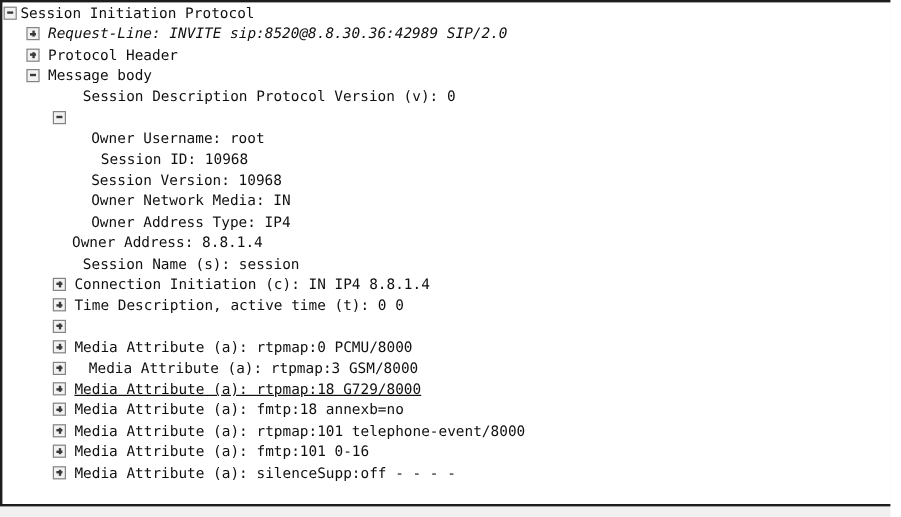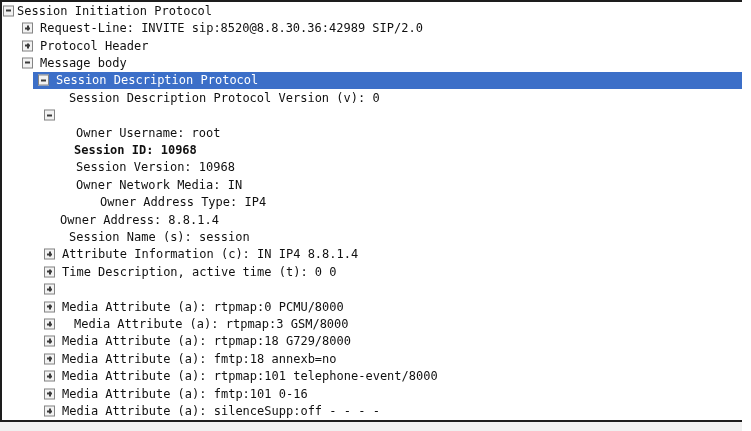--- a/index.html
+++ b/index.html
@@ -51,77 +51,70 @@
           <span class="expander minus" style="left: 1px;">
             <span class="h"></span>
           </span>
           <span class="label" style="left: 15px;">Session Initiation Protocol</span>
         </div>
         <div class="row">
           <span class="expander plus" style="left: 20px;">
             <span class="h"></span>
             <span class="v"></span>
           </span>
-          <span class="label" style="left: 38px;">Request-Line: INVITE sip:8520@8.8.30.36:42989 SIP/2.0</span>
+          <span class="label" style="left: 38px; font-style: italic;">Request-Line: INVITE sip:8520@8.8.30.36:42989 SIP/2.0</span>
         </div>
         <div class="row">
           <span class="expander plus" style="left: 20px;">
             <span class="h"></span>
             <span class="v"></span>
           </span>
           <span class="label" style="left: 38px;">Protocol Header</span>
         </div>
         <div class="row">
           <span class="expander minus" style="left: 20px;">
             <span class="h"></span>
           </span>
           <span class="label" style="left: 38px;">Message body</span>
         </div>
-        <div class="row selected">
-          <div class="sel-band"></div>
-          <span class="expander minus" style="left: 36px;">
-            <span class="h"></span>
-          </span>
-          <span class="label" style="left: 54px;">Session Description Protocol</span>
-        </div>
         <div class="row">
           <span class="label" style="left: 67px;">Session Description Protocol Version (v): 0</span>
         </div>
         <div class="row">
           <span class="expander minus" style="left: 42px;">
             <span class="h"></span>
           </span>
         </div>
         <div class="row">
           <span class="label" style="left: 74px;">Owner Username: root</span>
         </div>
         <div class="row">
-          <span class="label" style="left: 72px; font-weight: bold;">Session ID: 10968</span>
+          <span class="label" style="left: 82px;">Session ID: 10968</span>
         </div>
         <div class="row">
           <span class="label" style="left: 74px;">Session Version: 10968</span>
         </div>
         <div class="row">
           <span class="label" style="left: 74px;">Owner Network Media: IN</span>
         </div>
         <div class="row">
-          <span class="label" style="left: 74px; margin-left: 24px;">Owner Address Type: IP4</span>
+          <span class="label" style="left: 74px;">Owner Address Type: IP4</span>
         </div>
         <div class="row">
           <span class="label" style="left: 58px;">Owner Address: 8.8.1.4</span>
         </div>
         <div class="row">
           <span class="label" style="left: 67px;">Session Name (s): session</span>
         </div>
         <div class="row">
           <span class="expander plus" style="left: 42px;">
             <span class="h"></span>
             <span class="v"></span>
           </span>
-          <span class="label" style="left: 60px;">Attribute Information (c): IN IP4 8.8.1.4</span>
+          <span class="label" style="left: 60px;">Connection Initiation (c): IN IP4 8.8.1.4</span>
         </div>
         <div class="row">
           <span class="expander plus" style="left: 42px;">
             <span class="h"></span>
             <span class="v"></span>
           </span>
           <span class="label" style="left: 60px;">Time Description, active time (t): 0 0</span>
         </div>
         <div class="row">
           <span class="expander plus" style="left: 42px;">
@@ -141,21 +134,21 @@
             <span class="h"></span>
             <span class="v"></span>
           </span>
           <span class="label" style="left: 72px;">Media Attribute (a): rtpmap:3 GSM/8000</span>
         </div>
         <div class="row">
           <span class="expander plus" style="left: 42px;">
             <span class="h"></span>
             <span class="v"></span>
           </span>
-          <span class="label" style="left: 60px;">Media Attribute (a): rtpmap:18 G729/8000</span>
+          <span class="label" style="left: 60px; text-decoration: underline;">Media Attribute (a): rtpmap:18 G729/8000</span>
         </div>
         <div class="row">
           <span class="expander plus" style="left: 42px;">
             <span class="h"></span>
             <span class="v"></span>
           </span>
           <span class="label" style="left: 60px;">Media Attribute (a): fmtp:18 annexb=no</span>
         </div>
         <div class="row">
           <span class="expander plus" style="left: 42px;">

